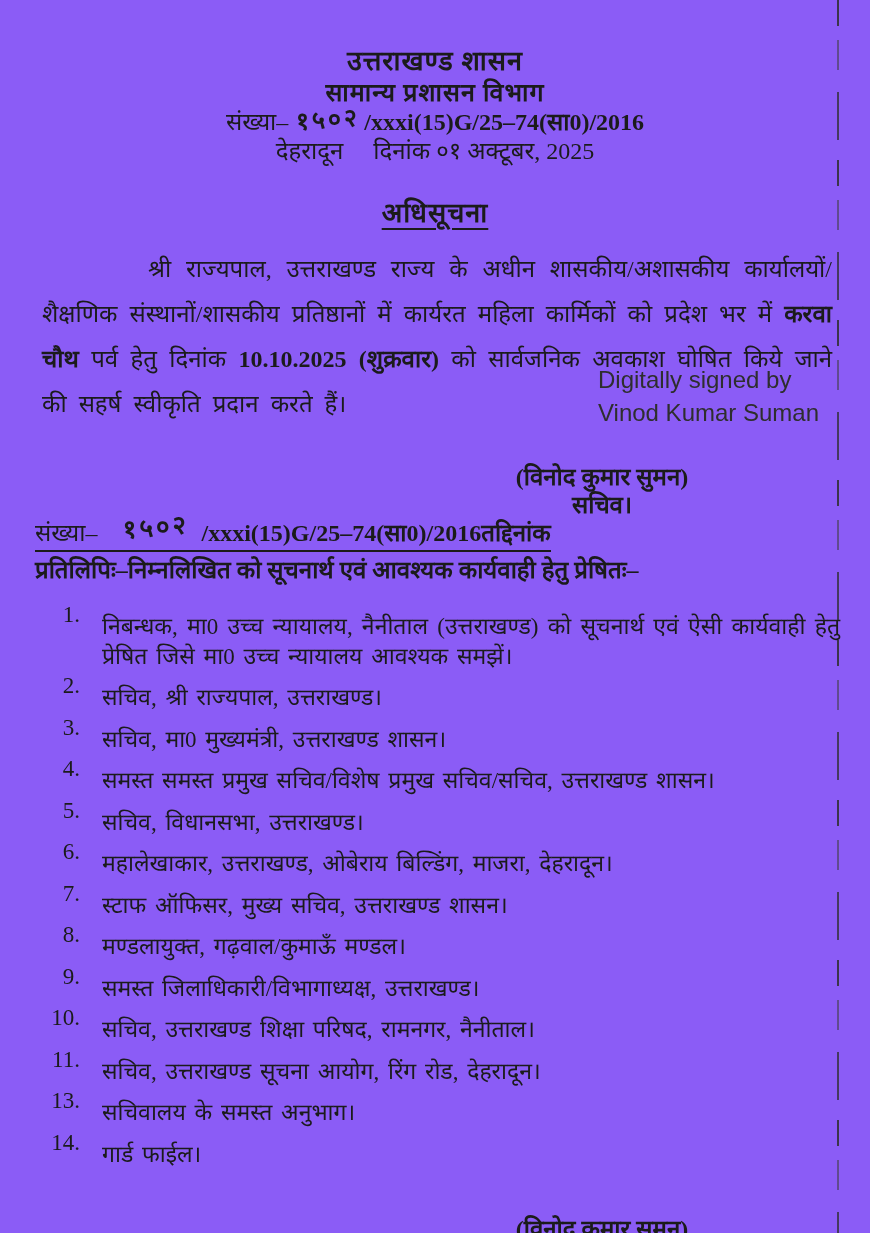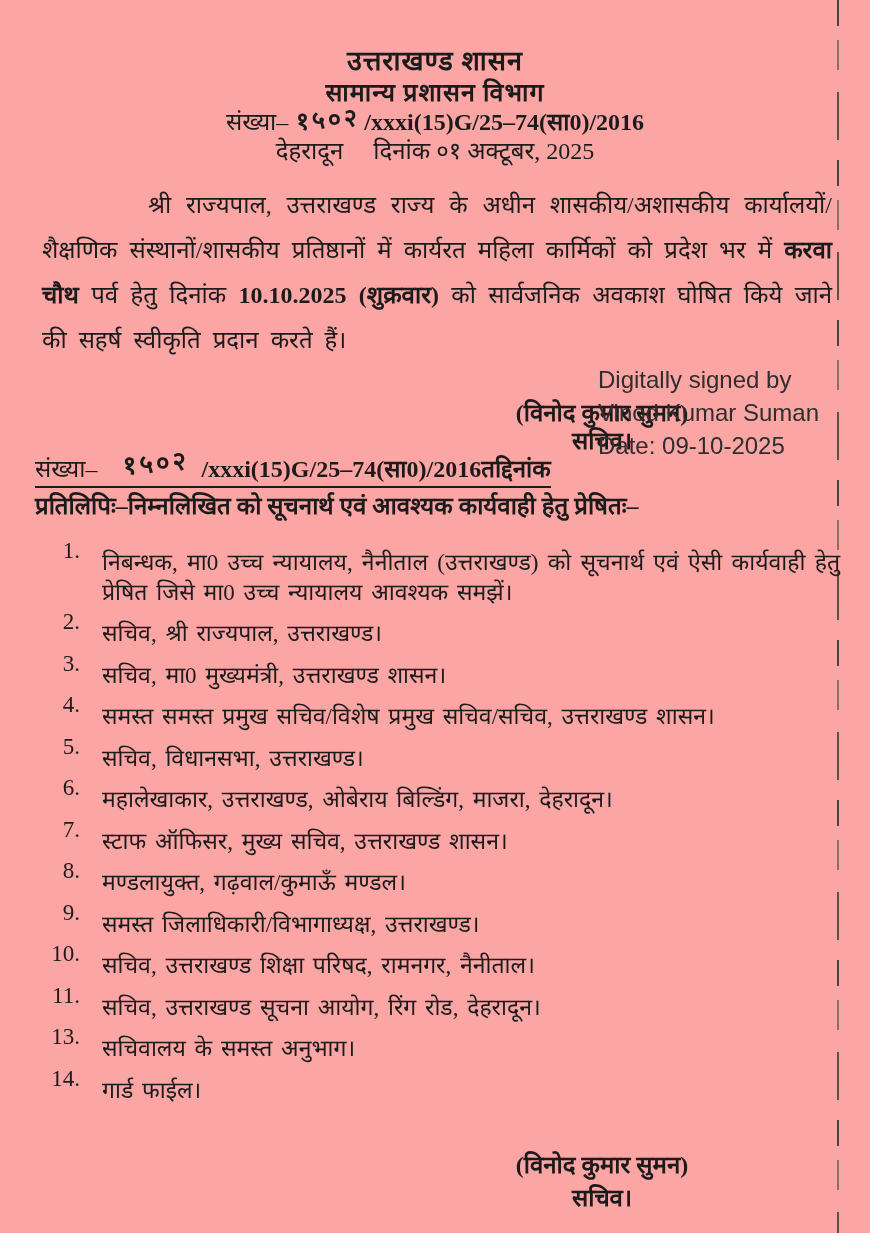--- a/index.html
+++ b/index.html
@@ -1,21 +1,21 @@
 <!DOCTYPE html>
 <html lang="hi"><head>
 <meta charset="utf-8">
 <style>
   * { margin:0; padding:0; box-sizing:border-box; }
   html,body { background:#e8e8e8; }
   .page {
     position:relative;
     width:870px; height:1233px;
     margin:0 auto;
-    background:#fca5a5;
+    background:#8b5cf6;
     color:#1b1b1b;
     font-family:"Liberation Serif","DejaVu Serif",serif;
     overflow:hidden;
   }
   
   .fold-line {
     position:absolute; top:0; bottom:0; left:837px; width:2px;
     background:repeating-linear-gradient(180deg,
       rgba(45,45,45,.85) 0 26px, rgba(45,45,45,0) 26px 40px,
       rgba(60,60,60,.55) 40px 70px, rgba(60,60,60,0) 70px 92px,
@@ -92,27 +92,27 @@
 
   <div class="fold-line"></div>
 
   <div class="hdr center">
     <div class="hdr-org">उत्तराखण्ड शासन</div>
     <div class="hdr-dept">सामान्य प्रशासन विभाग</div>
     <div class="hdr-num"><span>संख्या–</span><span class="hand">१५०२</span><span class="latin">/xxxi(15)G/25–74(सा0)/2016</span></div>
     <div class="hdr-date"><span>देहरादून</span><span class="dt">दिनांक ०१ अक्टूबर, 2025</span></div>
   </div>
 
+  <div class="title center">अधिसूचना</div>
 
   <p class="body-para"><span>श्री राज्यपाल, उत्तराखण्ड राज्य के अधीन शासकीय/अशासकीय कार्यालयों/शैक्षणिक संस्थानों/शासकीय प्रतिष्ठानों में कार्यरत महिला कार्मिकों को प्रदेश भर में </span><span class="b">करवा चौथ</span><span> पर्व हेतु दिनांक </span><span class="b">10.10.2025 (शुक्रवार)</span><span> को सार्वजनिक अवकाश घोषित किये जाने की सहर्ष स्वीकृति प्रदान करते हैं।</span></p>
 
   <div class="digital-sig">
     <div>Digitally signed by</div>
     <div>Vinod Kumar Suman</div>
-    <div>Date: 09-10-2025</div>
   </div>
 
   <div class="signatory">
     <div>(विनोद कुमार सुमन)</div>
     <div class="role">सचिव।</div>
   </div>
 
   <div class="ref-line">
     <span class="inner"><span>संख्या–</span><span class="hand">१५०२</span><span class="latin">/xxxi(15)G/25–74(सा0)/2016</span><span class="suffix">तद्दिनांक</span></span>
   </div>

